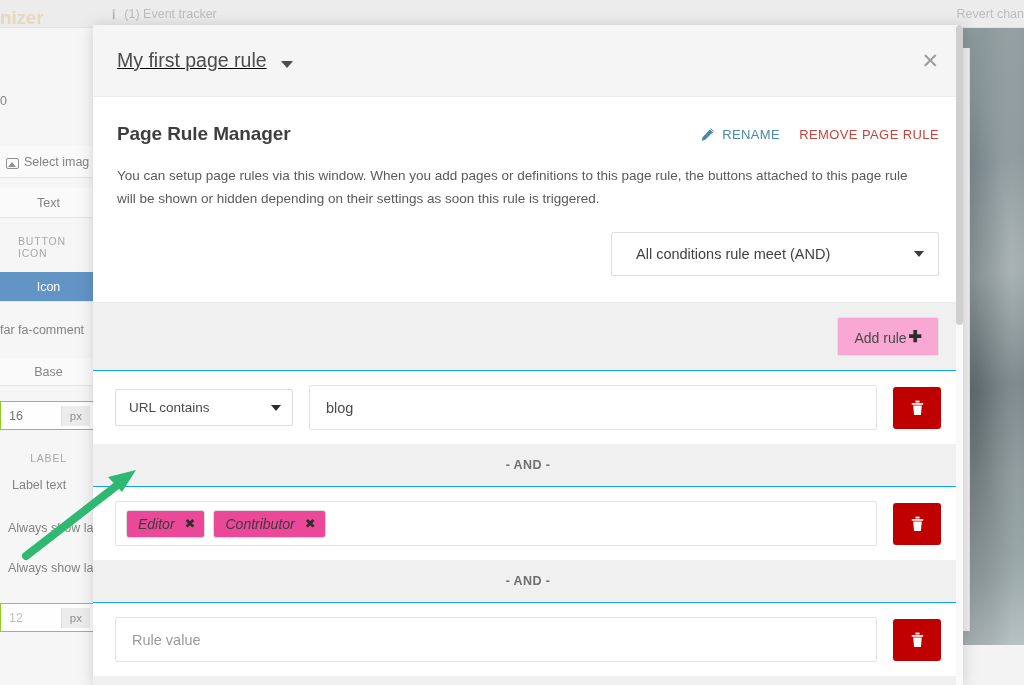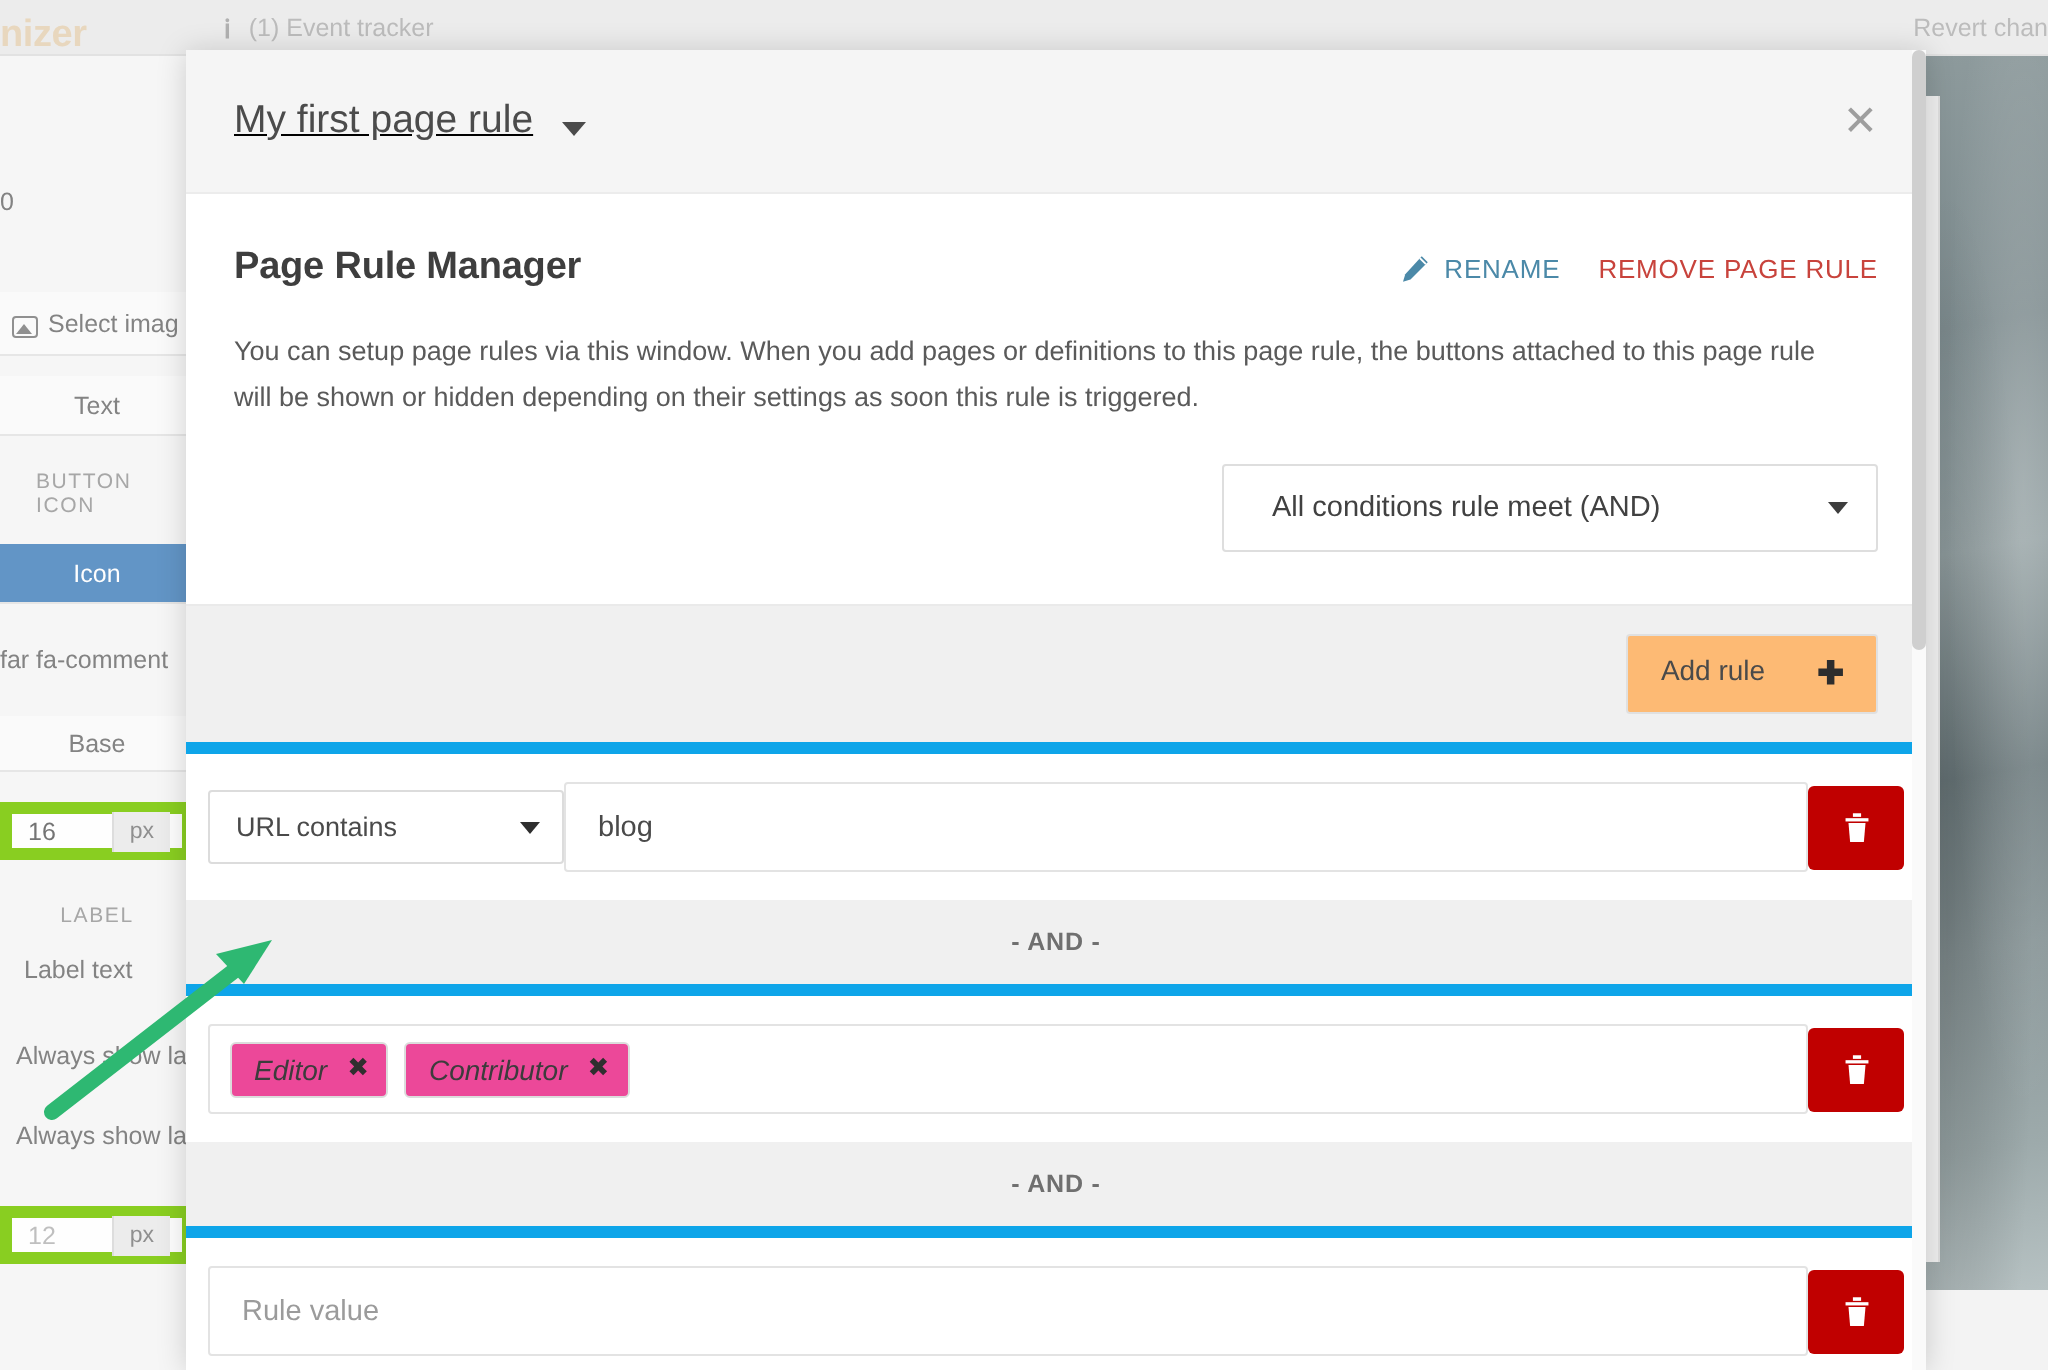--- a/index.html
+++ b/index.html
@@ -52,21 +52,21 @@
     border-bottom: 1px solid #e6e6e6;
     display: flex; align-items: center; justify-content: center;
     background: #fbfbfb;
   }
   .lp-row.plain { background: transparent; border-bottom: none; }
   .lp-sep { color:#a3a3a3; font-size: 10.5px; letter-spacing: .8px; }
   .lp-active {
     background: #5b90c4; color: #fff;
   }
   .lp-input {
-    background:#fff; border:6px solid #84cc16; color:#6d6d6d;
+    background:#fff; border:1px solid #84cc16; color:#6d6d6d;
   }
   .lp-unit {
     position:absolute; right:6px; top:50%; transform:translateY(-50%);
     background:#ececec; border-left:1px solid #dcdcdc;
     padding: 4px 8px; font-size:11.5px; color:#8a8a8a;
   }
   .lp-img-ic {
     display:inline-block; width:13px; height:11px; border:1.6px solid #8b8b8b;
     border-radius:2px; margin-right:5px; position:relative; top:2px;
   }
@@ -159,30 +159,30 @@
     border-top:6px solid #3d3d3d;
   }
 
   
   .rules-region { background:#f0f0f0; border-top:1px solid #eaeaea; }
   .addrule-bar {
     display:flex; justify-content:flex-end; padding: 14px 24px;
     background:#f0f0f0;
   }
   .add-rule-btn {
-    background:#fdba74; border:1px solid #e0e0e0; border-radius:2px;
+    background:#f9a8d4; border:1px solid #e0e0e0; border-radius:2px;
     padding: 9px 16px; font-size:14px; color:#4a4a4a; cursor:pointer;
-    display:flex; align-items:flex-start; gap:26px;
+    display:flex; align-items:flex-end; gap:2px;
   }
   .plus { font-weight:bold; font-size:16px; color:#2d2d2d; }
 
   .rule-row {
     background:#fff; display:flex; align-items:center;
-    padding: 14px 11px; gap: 0;
-    border-top:6px solid #0ea5e9;
+    padding: 14px 22px; gap: 16px;
+    border-top:1px solid #0ea5e9;
   }
   .rule-select {
     flex: 0 0 178px; height:37px; background:#fff;
     border:1px solid #dcdcdc; border-radius:2px;
     display:flex; align-items:center; padding:0 13px;
     font-size:13.5px; color:#4a4a4a; position:relative; cursor:pointer;
   }
   .rule-select .sel-caret { border-top-color:#2e2e2e; right:11px; }
   .rule-value {
     flex: 1 1 auto; min-height:45px; background:#fff;

